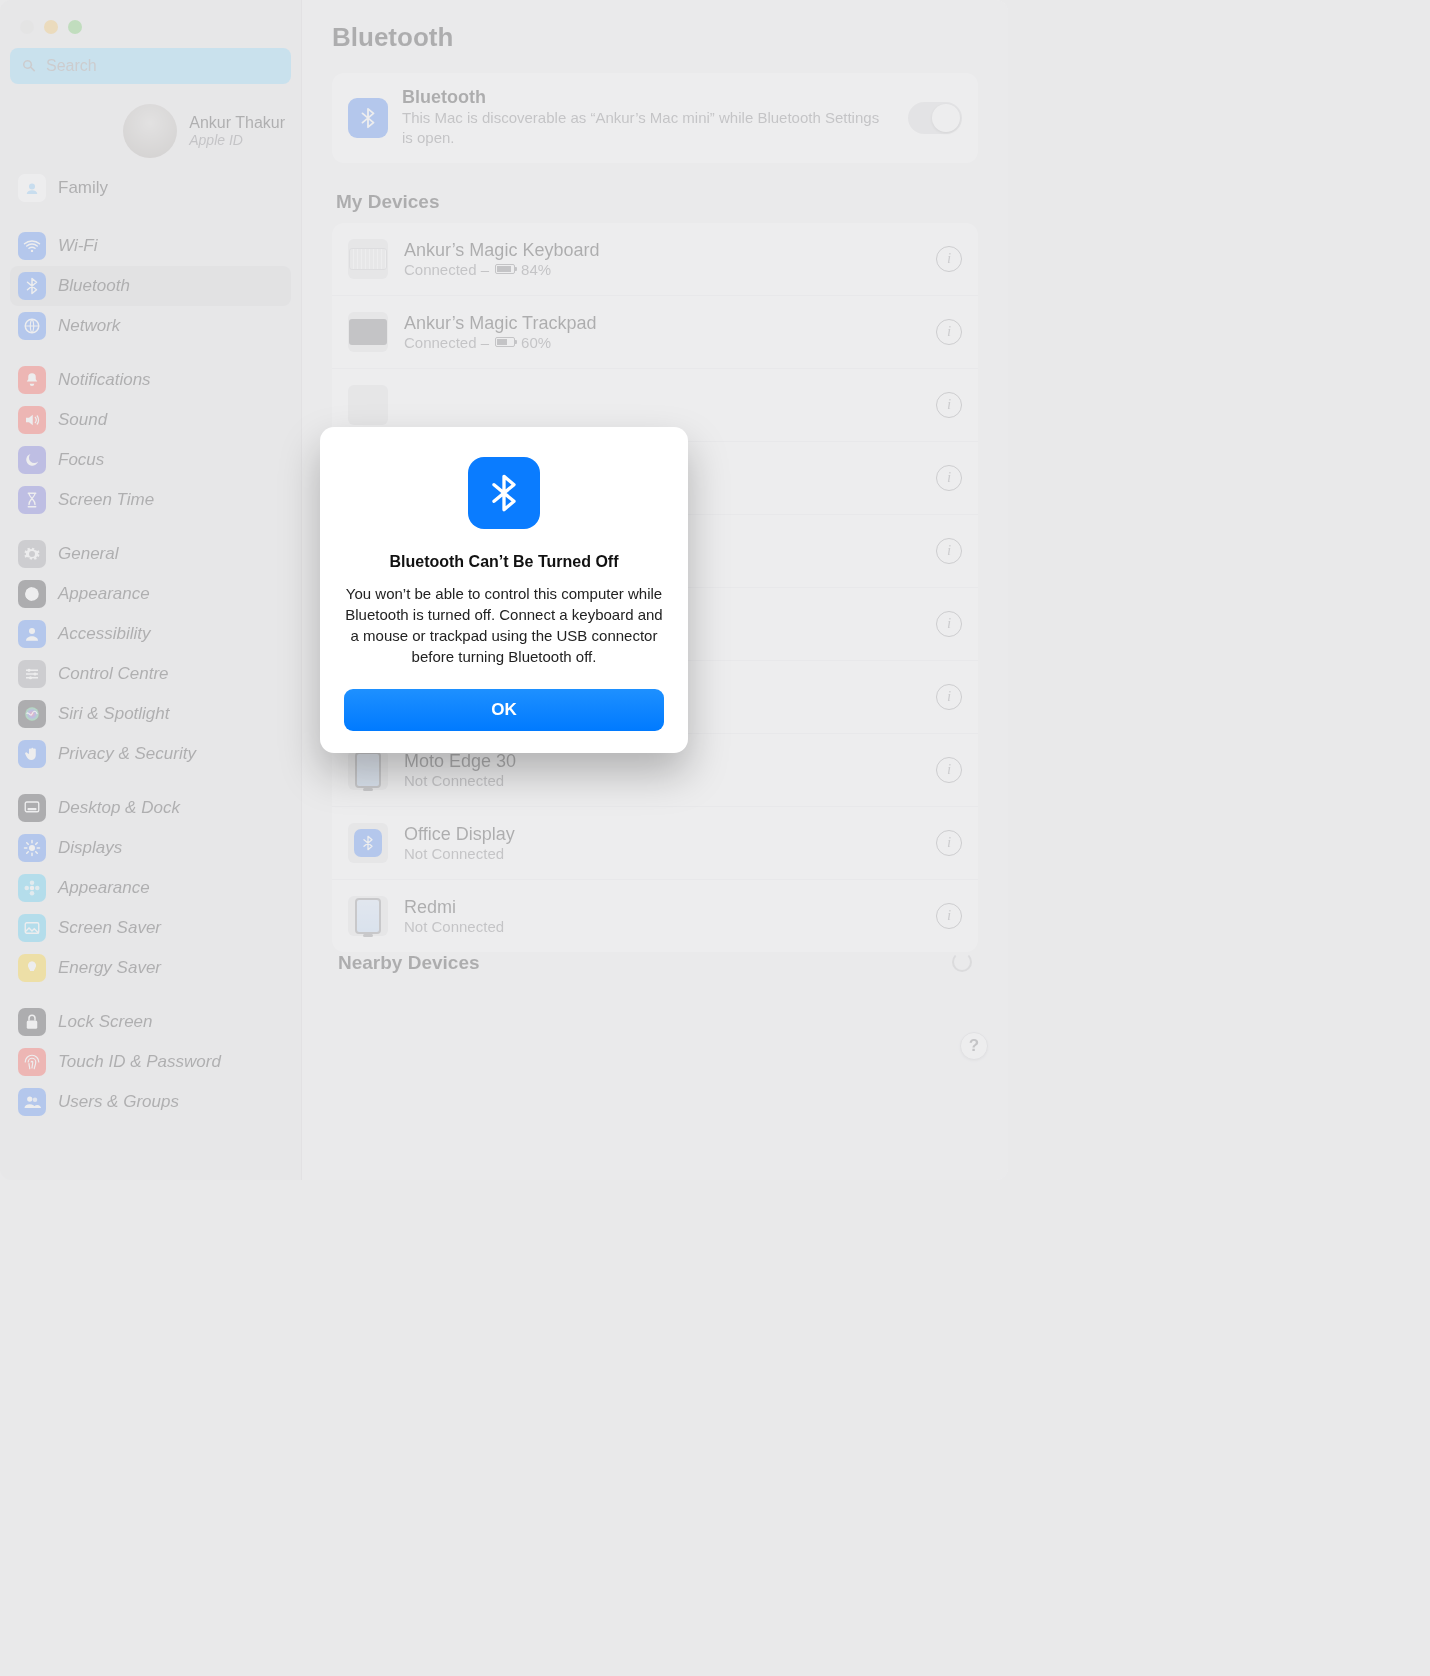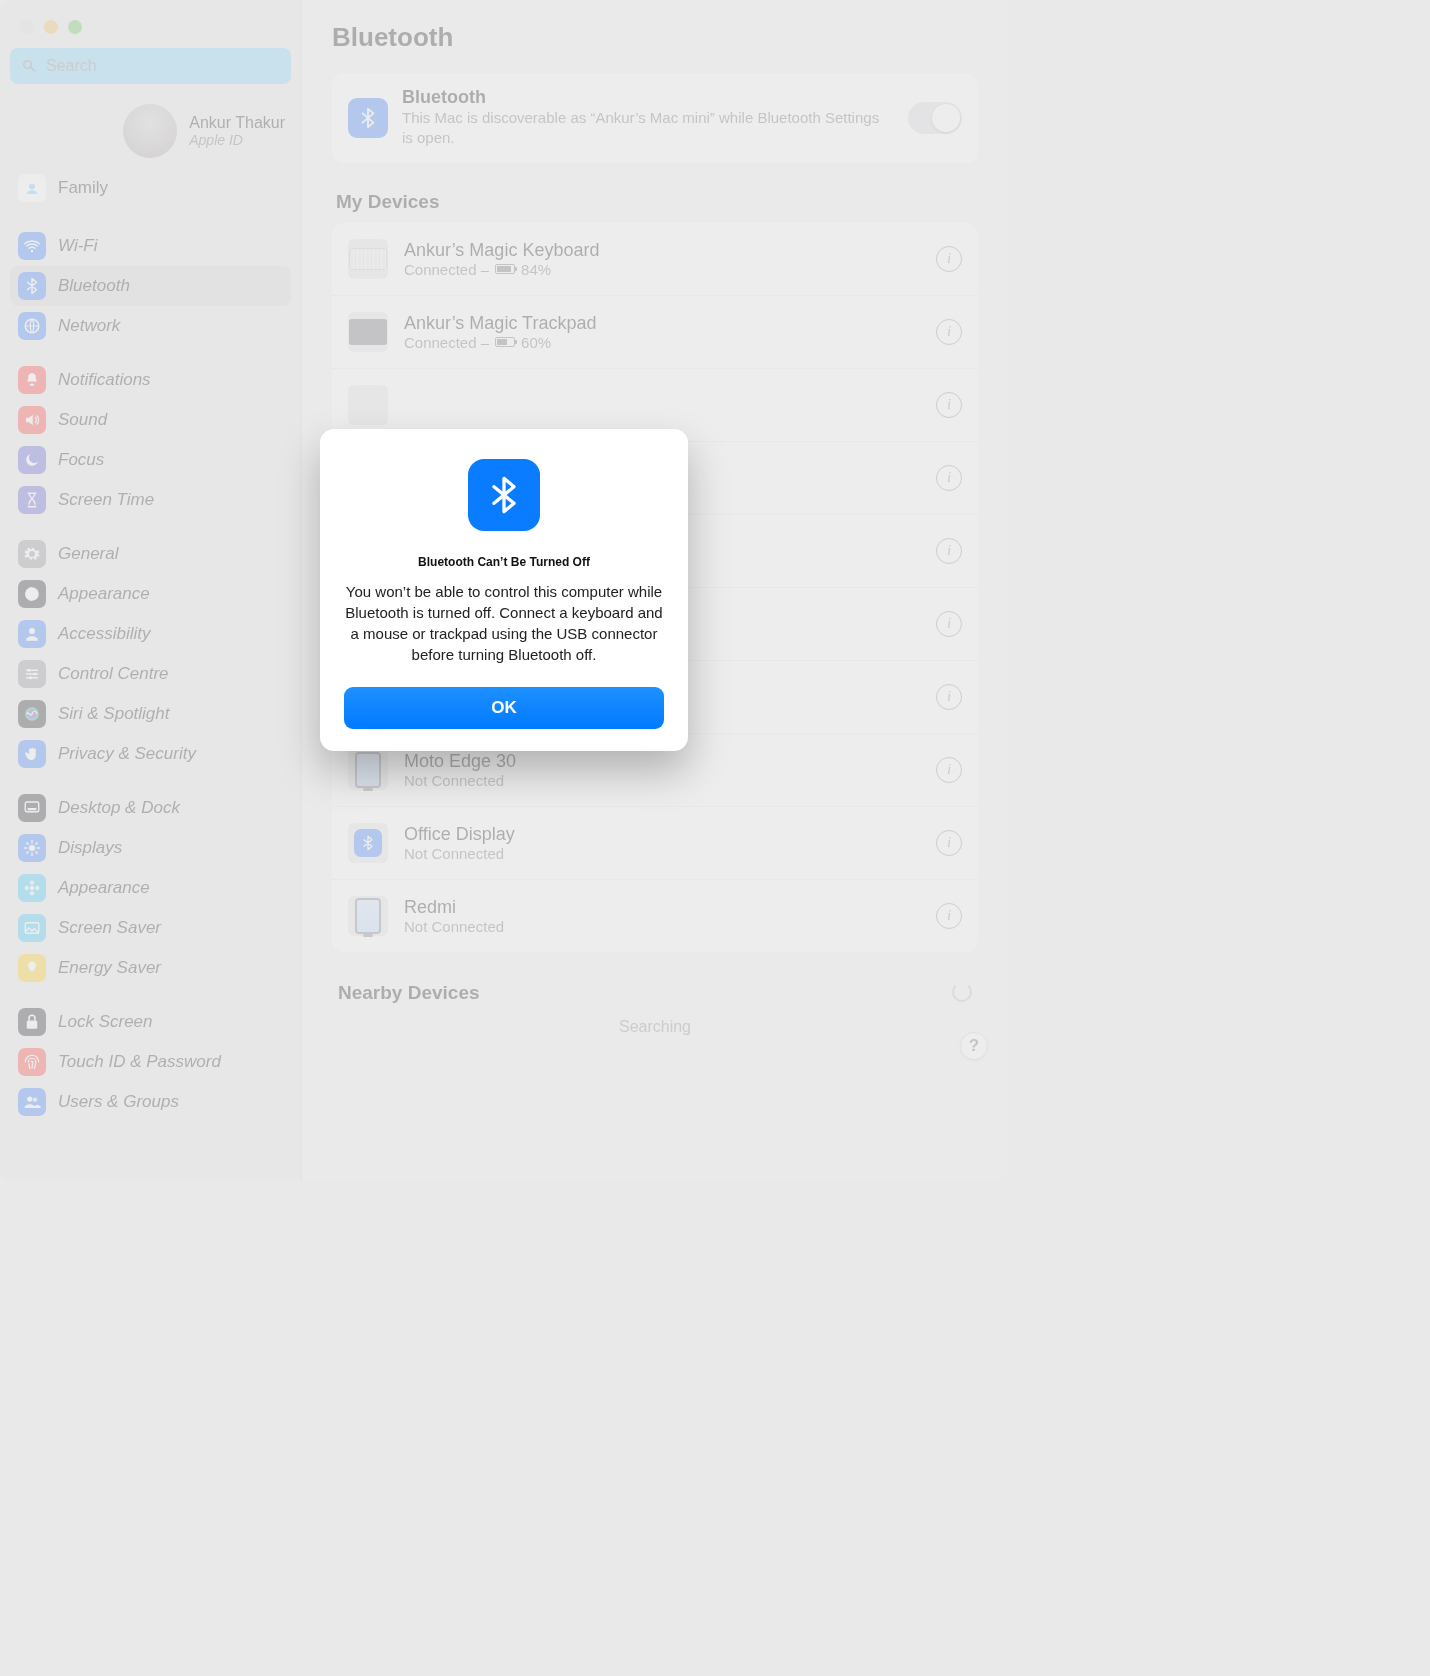--- a/index.html
+++ b/index.html
@@ -103,21 +103,21 @@
     .dev-status { font-size: 15px; color: #6d6d71; display: flex; align-items: center; gap: 6px; }
     .batt { display: inline-block; width: 20px; height: 10px; border: 1px solid #6d6d71; border-radius: 2px; position: relative; }
     .batt::after { content: ""; position: absolute; right: -3px; top: 2px; width: 2px; height: 4px; background: #6d6d71; border-radius: 0 1px 1px 0;}
     .batt .fill { position: absolute; top: 1px; left: 1px; bottom: 1px; background: #6d6d71; }
     .info-icon {
       width: 26px; height: 26px; border: 1.5px solid #8a8a8e; border-radius: 50%;
       display: flex; align-items: center; justify-content: center;
       color: #8a8a8e; font-family: Georgia, serif; font-style: italic; font-size: 15px;
       flex-shrink: 0;
     }
-    .nearby-row { display: flex; align-items: flex-start; justify-content: space-between; margin-top: 30px; padding: 0 6px; }
+    .nearby-row { display: flex; align-items: flex-start; justify-content: space-between; padding: 0 6px; }
     .spinner { width: 20px; height: 20px; border: 2px solid #bdbdbf; border-top-color: transparent; border-radius: 50%; }
     .searching { text-align: center; color: #8a8a8e; font-size: 16px; margin-top: 14px; }
     .help-fab {
       position: absolute; right: 20px; bottom: 120px;
       width: 28px; height: 28px; border-radius: 50%;
       background: #fff; border: 1px solid #d2d2d6;
       display: flex; align-items: center; justify-content: center;
       color: #6d6d71; font-size: 17px; font-weight: 600;
       box-shadow: 0 1px 2px rgba(0,0,0,0.1);
     }
@@ -132,21 +132,21 @@
       padding: 30px 24px 22px;
       text-align: center;
     }
     .modal-icon {
       width: 72px; height: 72px; border-radius: 16px;
       background: #0a7cff;
       display: flex; align-items: center; justify-content: center;
       margin: 0 auto 24px;
     }
     .modal-icon svg { width: 40px; height: 40px; fill: #fff; }
-    .modal h2 { font-size: 12px; font-weight: 700; color: #111; margin-bottom: 12px; }
+    .modal h2 { font-size: 16px; font-weight: 700; color: #111; margin-bottom: 12px; }
     .modal p { font-size: 15px; color: #222; line-height: 1.4; margin-bottom: 22px; }
     .modal-btn {
       width: 100%; height: 42px; border: none; border-radius: 9px;
       background: linear-gradient(#1e90ff, #007aff);
       color: #fff; font-size: 17px; font-weight: 600; cursor: pointer;
     }
     .phone-shape { width: 26px; height: 36px; border-radius: 4px; border: 2px solid #7a7a7e; background: linear-gradient(#d3e6ff, #b9d7fb); position: relative;}
     .phone-shape::after { content:""; position:absolute; left:50%; bottom:-5px; transform:translateX(-50%); width:10px; height:3px; background:#7a7a7e; border-radius:2px;}
     .kb-shape { width: 38px; height: 22px; border-radius: 3px; border: 1px solid #c7c7ca; background: repeating-linear-gradient(90deg,#eaeaea 0 3px,#fff 3px 4px);}
     .tp-shape { width: 38px; height: 26px; border-radius: 3px; background: #6c6c70; }
@@ -617,21 +617,20 @@
             </div>
           </div>
           <div class="info-icon">i</div>
         </div>
       </div>
 
     <div class="nearby-row">
       <div class="section-title" style="margin:0">Nearby Devices</div>
       <div class="spinner"></div>
     </div>
-    <div class="searching">Searching</div>
 
     <div class="help-fab">?</div>
   </main>
 </div>
 
 <div class="overlay">
   <div class="modal">
     <div class="modal-icon">
         <svg viewBox="0 0 24 24" style="color:#fff">
           <use href="#bt-glyph"></use>

